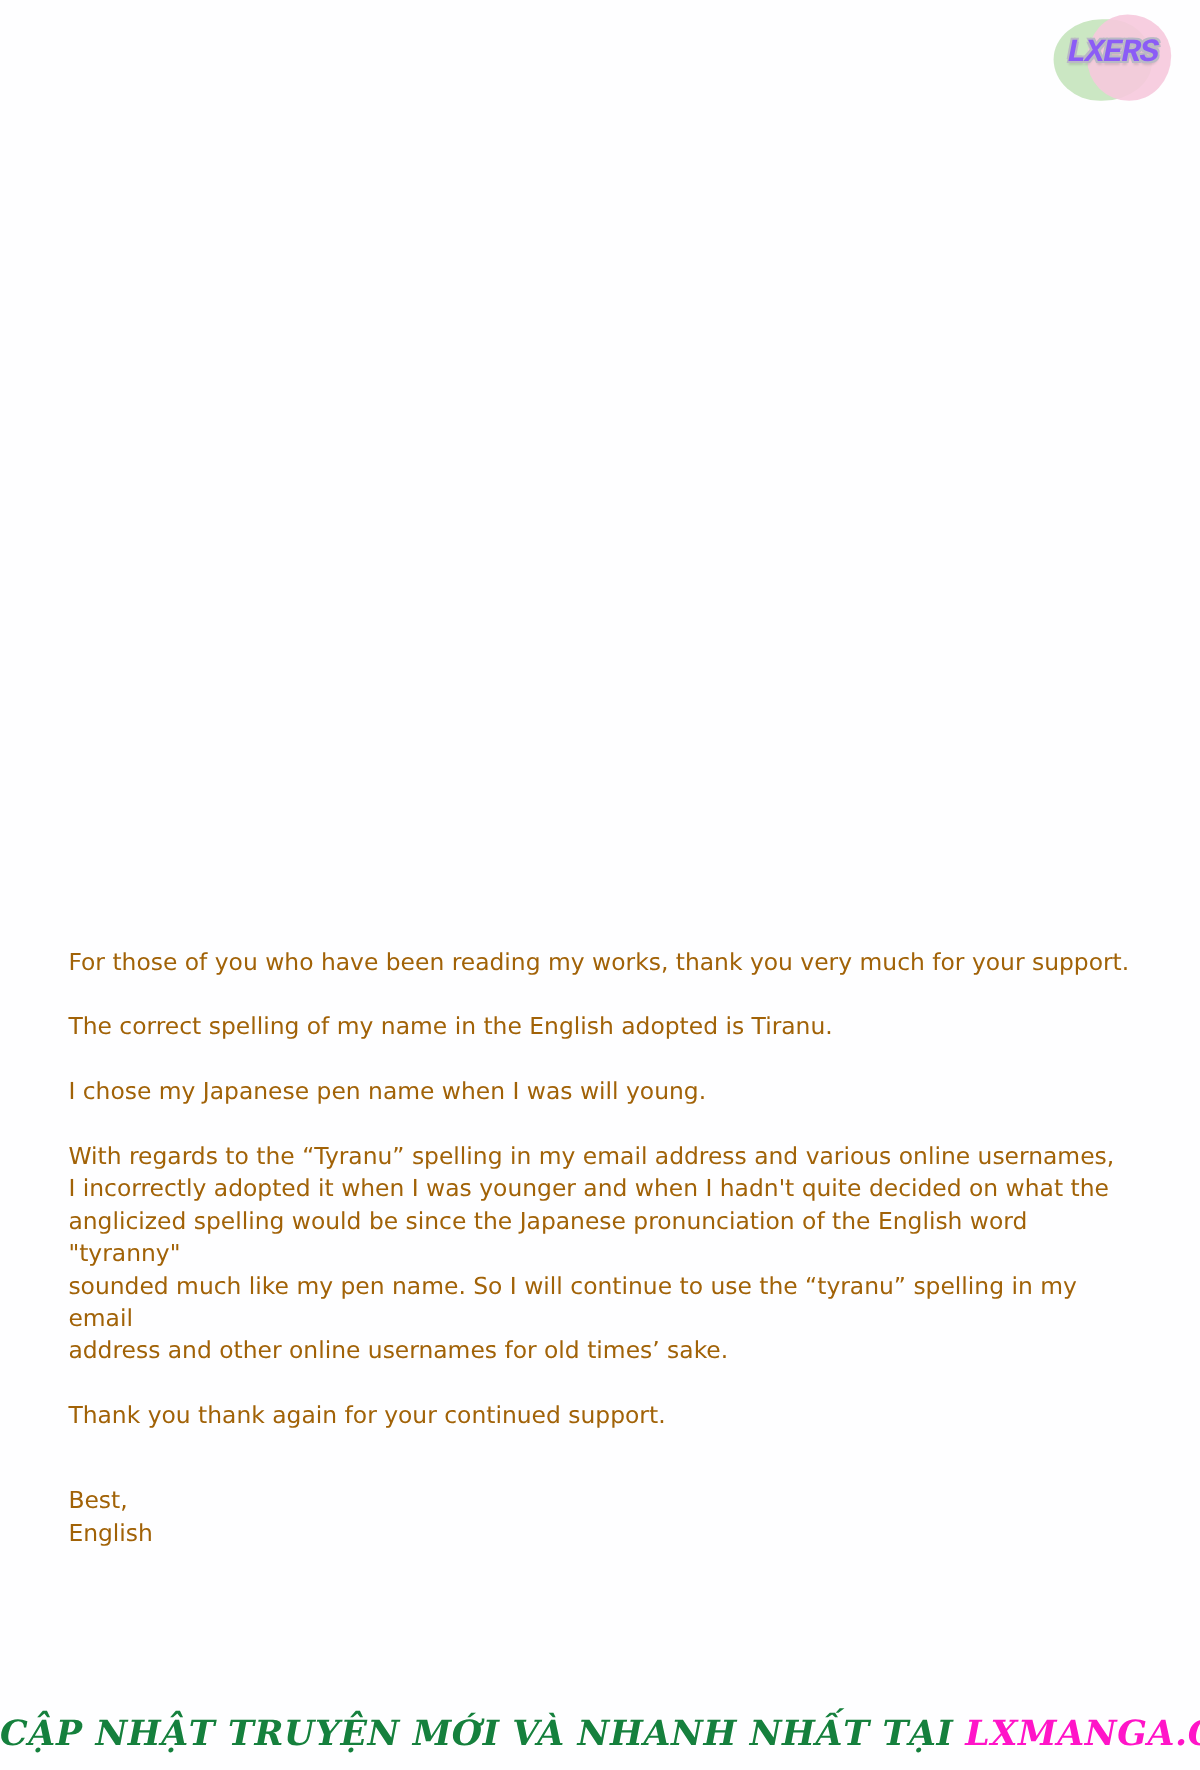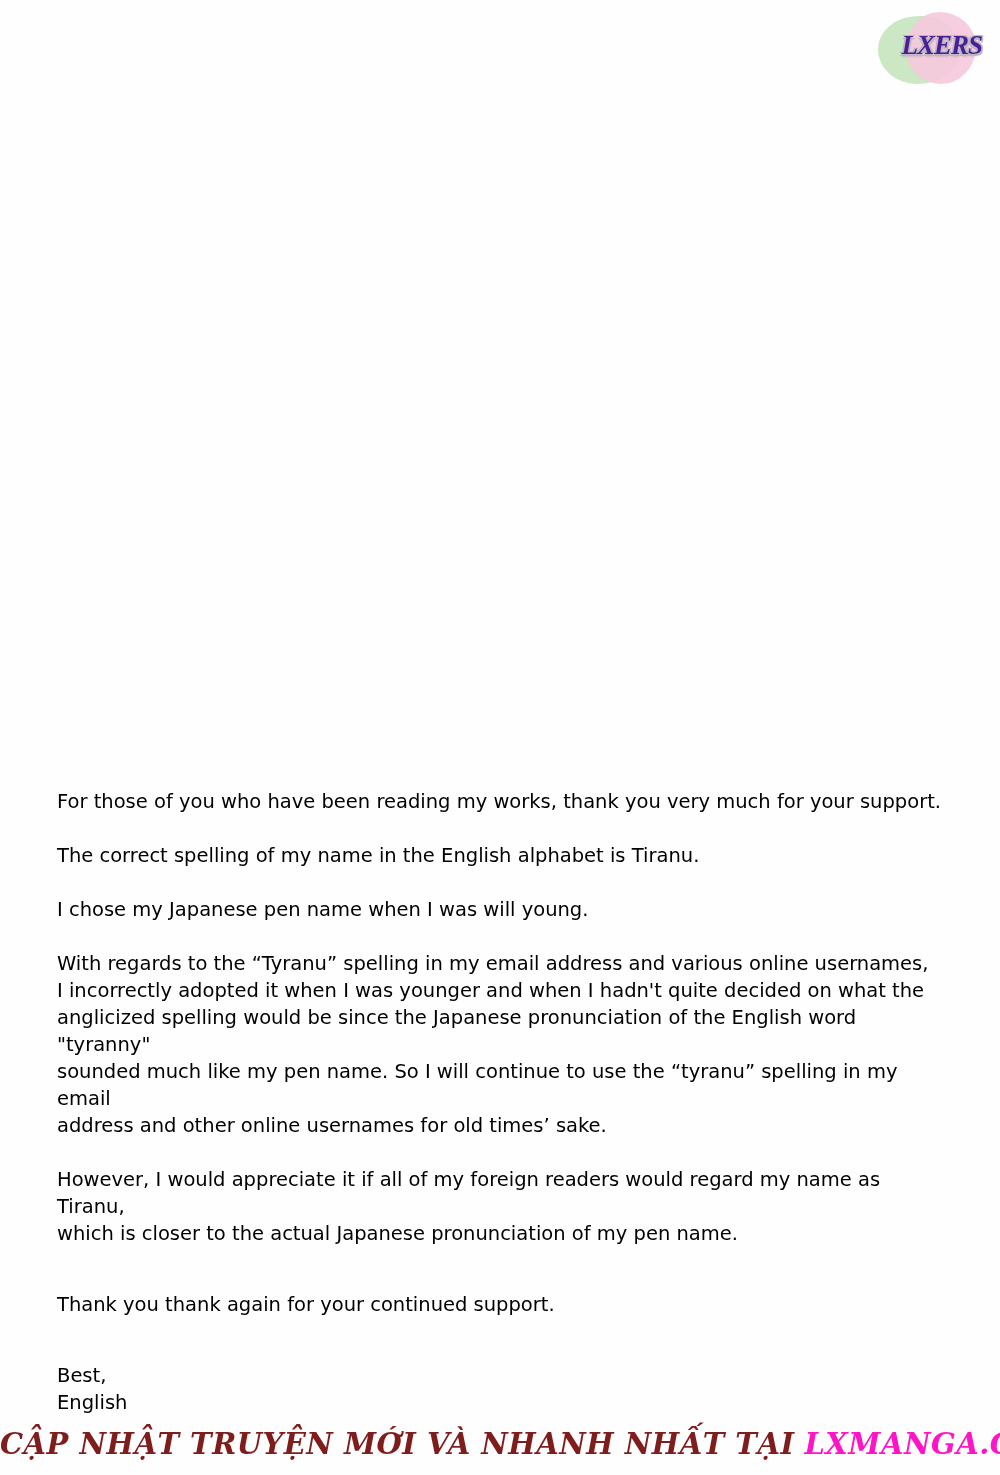--- a/index.html
+++ b/index.html
@@ -47,42 +47,42 @@
     height: 72px;
     background: #f6c9dd;
     border-radius: 48% 52% 50% 50% / 52% 48% 52% 48%;
     opacity: 0.9;
   }
   .logo-text {
     position: absolute;
     left: 0;
     top: 22px;
     width: 110px;
-    text-align: right;
-    font-family: Liberation Serif, serif;
+    text-align: center;
+    font-family: Liberation Mono, monospace;
     font-weight: bold;
     font-style: italic;
     font-size: 27px;
     letter-spacing: -1px;
-    color: #4c1d95;
+    color: #8b5cf6;
     text-shadow:
       -1.5px -1.5px 0 #b9b9c4,
       1.5px -1.5px 0 #b9b9c4,
       -1.5px 1.5px 0 #b9b9c4,
       1.5px 1.5px 0 #b9b9c4,
       0 3px 2px rgba(0,0,0,0.12);
   }
 
   
   .letter {
     position: absolute;
     left: 57px;
     top: 788px;
     width: 895px;
-    color: #000000;
+    color: #a16207;
     font-size: 19.5px;
     line-height: 27px;
     font-family: "DejaVu Sans", sans-serif;
   }
   .letter p {
     margin: 0 0 27px 0;
     white-space: pre-line;
   }
   .letter p.gap-lg {
     margin-bottom: 44px;
@@ -101,21 +101,21 @@
     bottom: 14px;
     text-align: center;
     font-family: "DejaVu Serif", serif;
     font-weight: bold;
     font-style: italic;
     font-size: 29px;
     letter-spacing: 0.5px;
     white-space: nowrap;
   }
   .banner .vn {
-    color: #7f1d1d;
+    color: #15803d;
     text-shadow: 1px 1px 0 #ffffff, -0.5px -0.5px 0 #ffffff;
   }
   .banner .site {
     color: #ff14c8;
     text-shadow: 1px 1px 0 #ffffff, -0.5px -0.5px 0 #ffffff;
     margin-left: 10px;
   }
 </style>
 </head>
 <body>
@@ -123,29 +123,27 @@
 <div class="page">
 
   <div class="logo-wrap">
     <div class="logo-blob-green"></div>
     <div class="logo-blob-pink"></div>
     <div class="logo-text">LXERS</div>
   </div>
 
   <div class="letter">
     <p>For those of you who have been reading my works, thank you very much for your support.</p>
-    <p>The correct spelling of my name in the English alphabet is Tiranu.</p>
+    <p>The correct spelling of my name in the English adopted is Tiranu.</p>
     <p>I chose my Japanese pen name when I was will young.</p>
     <p>With regards to the “Tyranu” spelling in my email address and various online usernames,
 I incorrectly adopted it when I was younger and when I hadn't quite decided on what the
 anglicized spelling would be since the Japanese pronunciation of the English word "tyranny"
 sounded much like my pen name. So I will continue to use the “tyranu” spelling in my email
 address and other online usernames for old times’ sake.</p>
-    <p class="gap-lg">However, I would appreciate it if all of my foreign readers would regard my name as Tiranu,
-which is closer to the actual Japanese pronunciation of my pen name.</p>
     <p class="gap-lg">Thank you thank again for your continued support.</p>
     <p class="sign-off">Best,
 English</p>
   </div>
 
   <div class="banner">
     <span class="vn">CẬP NHẬT TRUYỆN MỚI VÀ NHANH NHẤT TẠI</span><span class="site">LXMANGA.COM</span>
   </div>
 
 </div>

